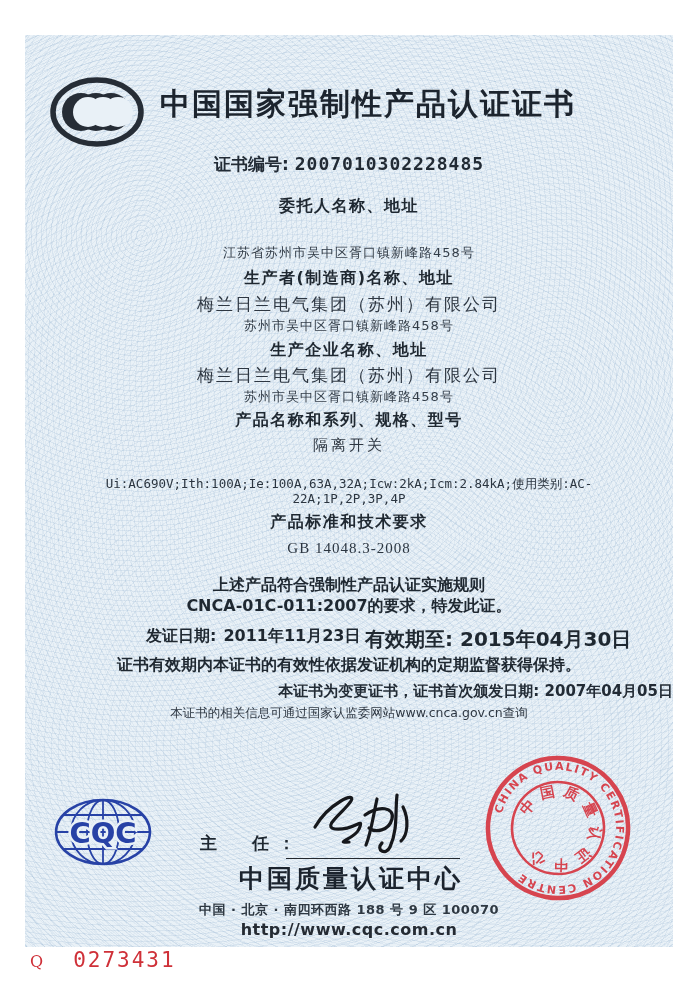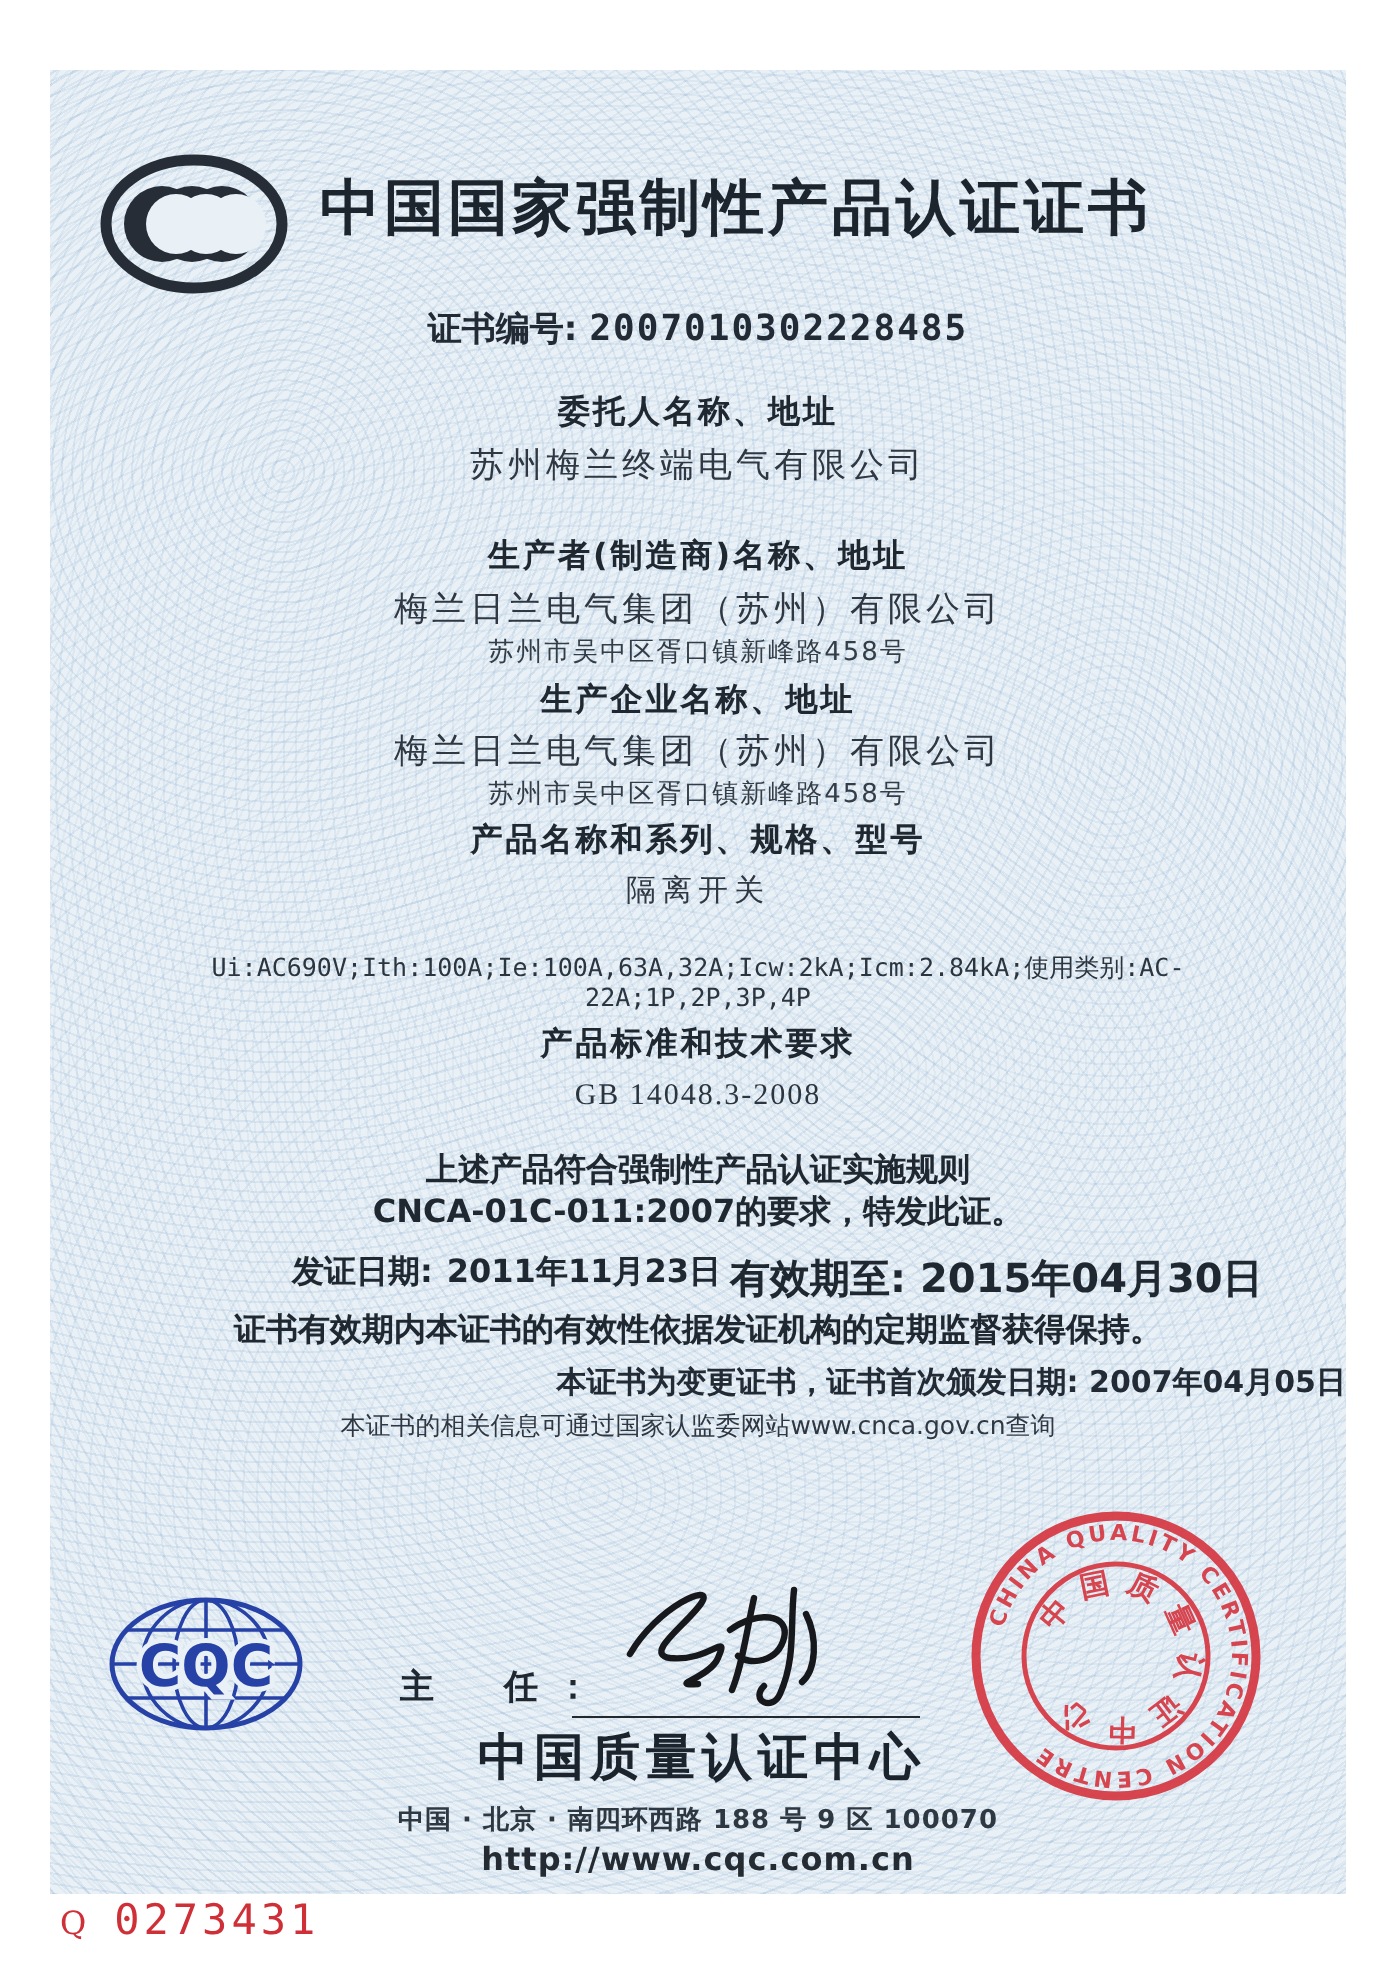--- a/index.html
+++ b/index.html
@@ -43,21 +43,21 @@
   .cqc-logo{position:absolute;left:28px;top:762px;width:100px;height:70px;}
   .director{position:absolute;left:175px;top:797px;font-size:17px;font-weight:bold;color:#1f2831;letter-spacing:9px;white-space:nowrap;}
   .signature{position:absolute;left:280px;top:750px;width:130px;height:72px;}
   .sign-line{position:absolute;left:261px;top:823px;width:174px;border-bottom:1.5px solid #23282e;}
   .orgname{top:827px;font-size:25px;font-weight:bold;letter-spacing:3px;color:#1b232d;transform:translateX(2px);}
   .orgaddr{top:866px;font-size:13px;font-weight:bold;color:#2e3842;letter-spacing:0.5px;}
   .orgweb{top:885px;font-size:16px;font-weight:bold;color:#252b33;letter-spacing:0.5px;}
   .stamp{position:absolute;left:457px;top:717px;width:152px;height:152px;opacity:.93;transform:rotate(10deg);}
   .serial{position:absolute;left:30px;top:948px;display:flex;align-items:baseline;gap:14px;}
   .serial .pfx{font-family:"DejaVu Serif","Liberation Serif",serif;font-size:16px;color:#cf3038;}
-  .serial .snum{font-family:"DejaVu Sans Mono","Liberation Mono",monospace;font-size:21px;letter-spacing:2px;color:#cf3038;}
+  .serial .snum{font-family:"DejaVu Sans Mono","Liberation Mono",monospace;font-size:21px;letter-spacing:2px;color:#cf3038;margin-left:16px;}
 </style>
 </head>
 <body>
 
 <div class="page">
   <div class="certificate">
 
     <svg class="ccc-logo" viewBox="0 0 96 72" aria-hidden="true">
       <ellipse cx="48" cy="36" rx="44" ry="32" fill="none" stroke="#262d36" stroke-width="5.5"></ellipse>
       <g>
@@ -70,21 +70,21 @@
       </g>
     </svg>
 
     <div class="line title">中国国家强制性产品认证证书</div>
 
     <div class="line certno">
       <span>证书编号:</span><span class="num">2007010302228485</span>
     </div>
 
     <div class="line hdr" style="top:161px">委托人名称、地址</div>
-    <div class="line cname" style="top:186px">苏州梅兰终端电气有限公司</div>
+    <div class="line caddr" style="top:209px">江苏省苏州市吴中区胥口镇新峰路458号</div>
 
     <div class="line hdr" style="top:233px">生产者(制造商)名称、地址</div>
     <div class="line cname" style="top:258px">梅兰日兰电气集团（苏州）有限公司</div>
     <div class="line caddr" style="top:282px">苏州市吴中区胥口镇新峰路458号</div>
 
     <div class="line hdr" style="top:305px">生产企业名称、地址</div>
     <div class="line cname" style="top:329px">梅兰日兰电气集团（苏州）有限公司</div>
     <div class="line caddr" style="top:353px">苏州市吴中区胥口镇新峰路458号</div>
 
     <div class="line hdr" style="top:375px">产品名称和系列、规格、型号</div>

